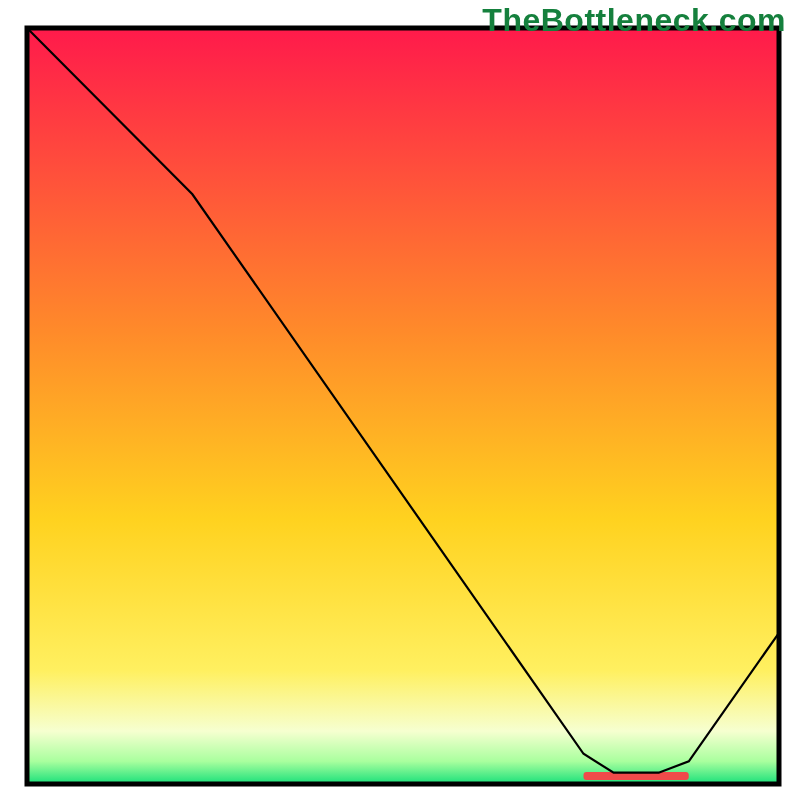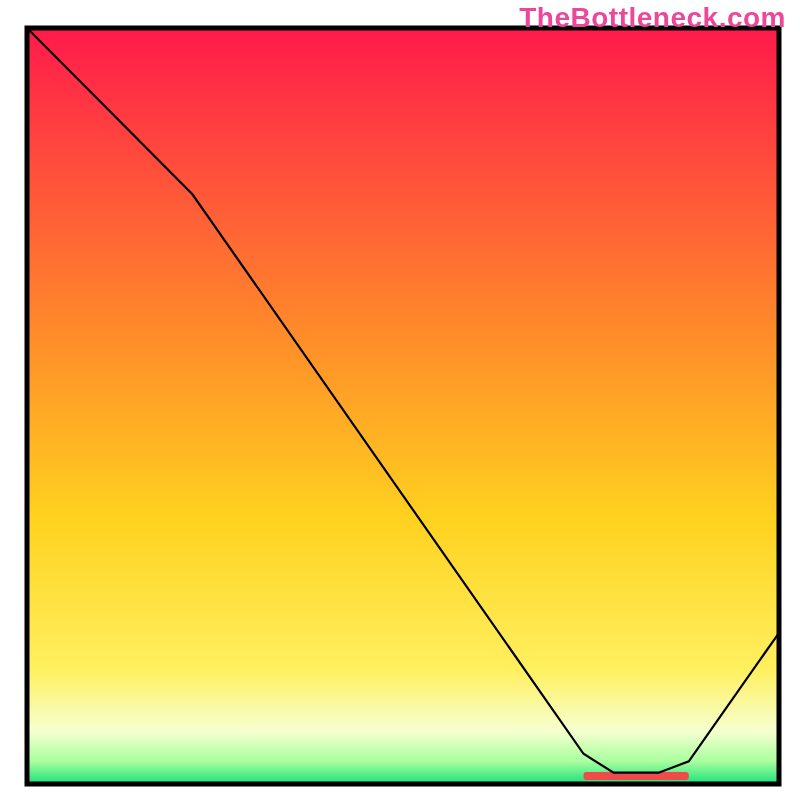--- a/index.html
+++ b/index.html
@@ -13,23 +13,23 @@
   }
   .wrap {
     width: 800px;
     height: 800px;
     position: relative;
   }
   .watermark {
     position: absolute;
     top: 2px;
     right: 14px;
-    font-size: 28px;
+    font-size: 32px;
     font-weight: 600;
-    color: #ec4899;
+    color: #15803d;
     letter-spacing: 0.5px;
   }
   svg {
     display: block;
   }
 </style>
 </head>
 <body>
 
 <div class="wrap">

